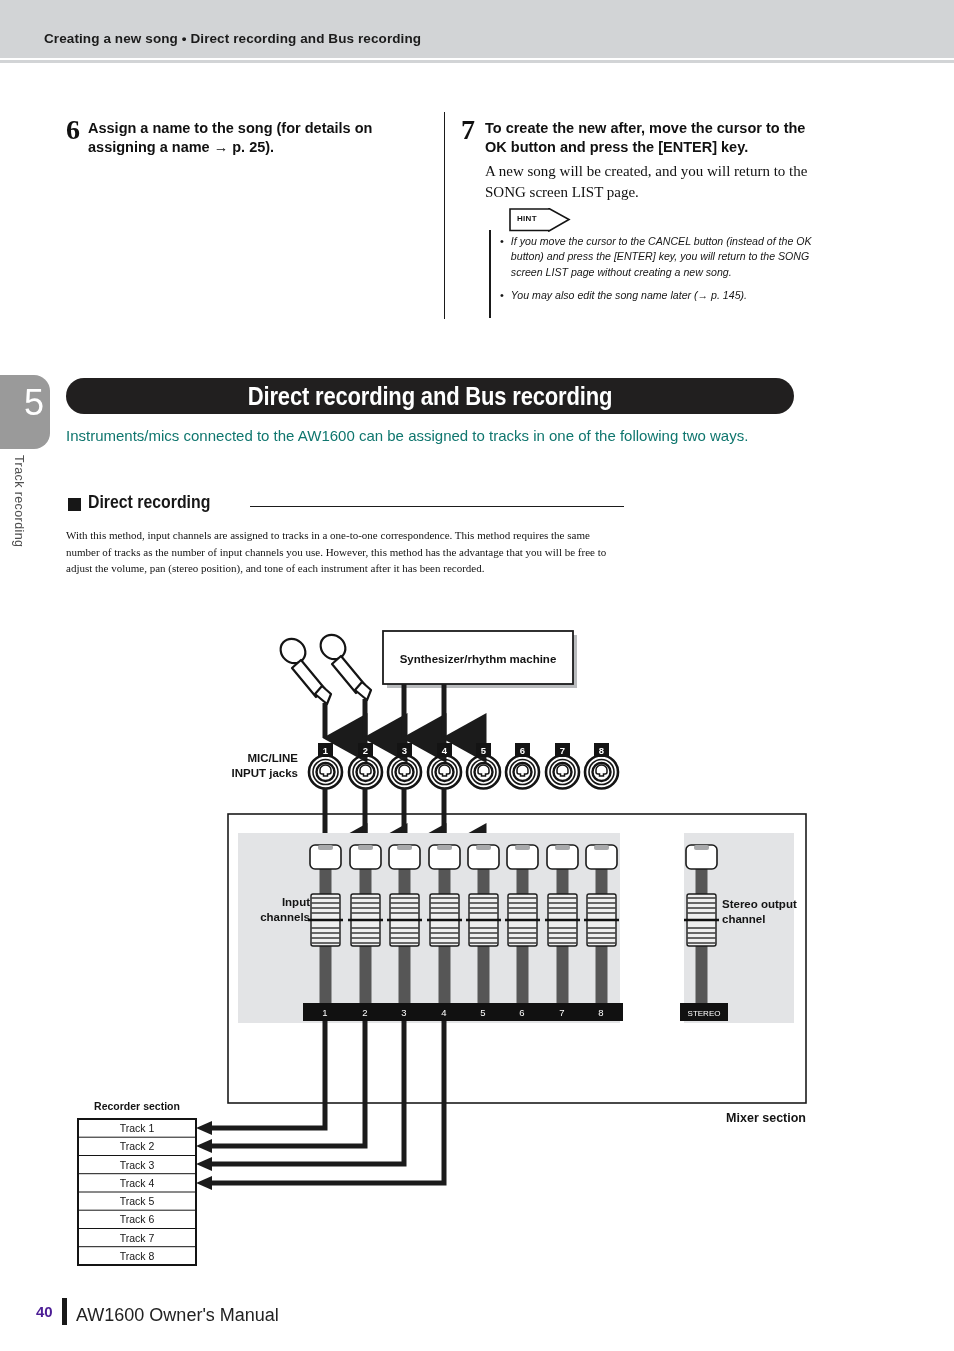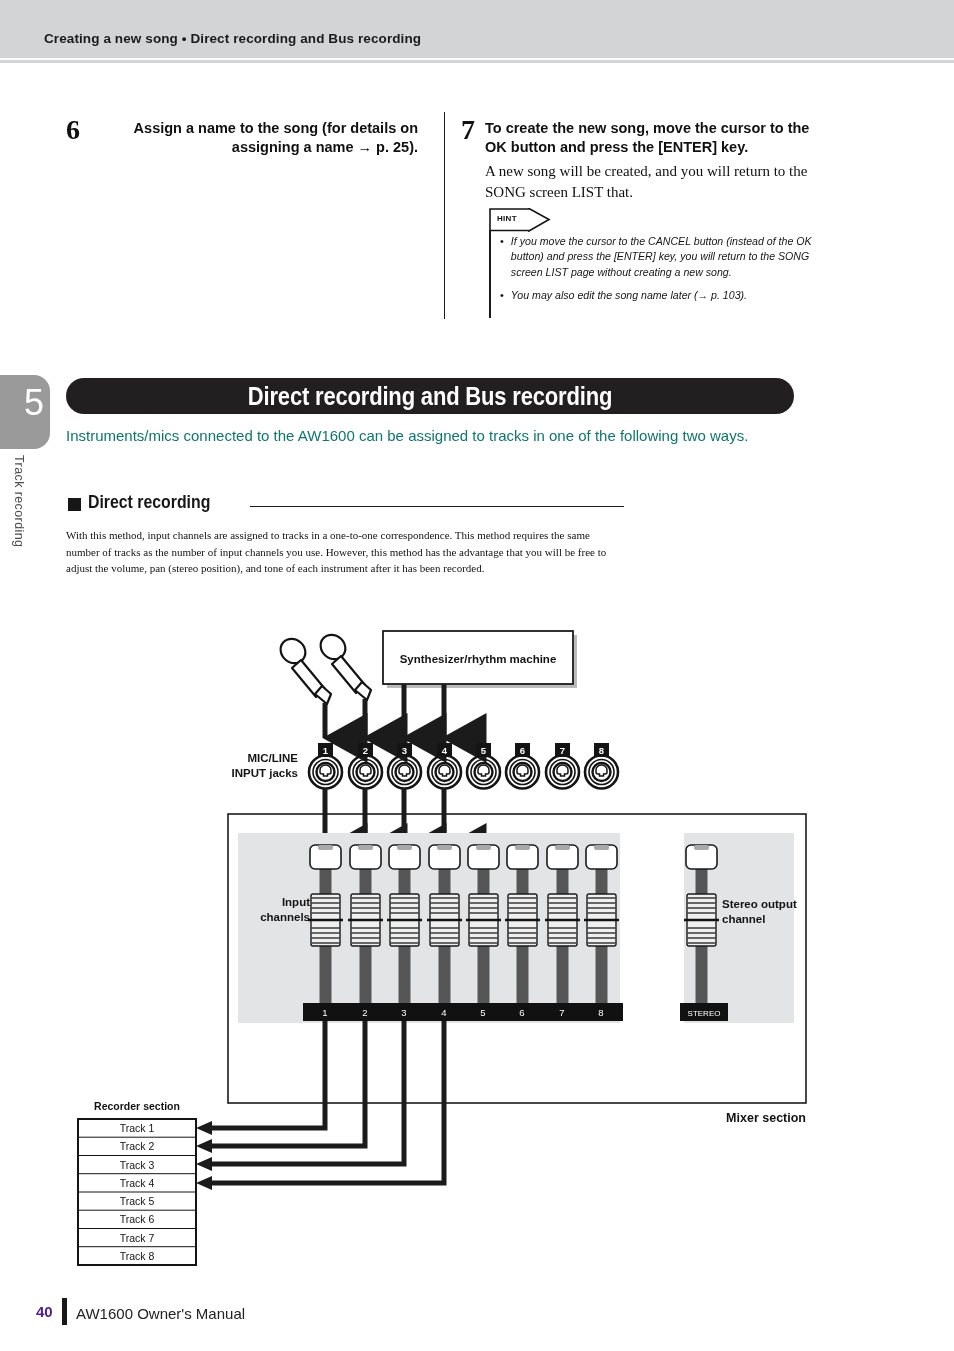--- a/index.html
+++ b/index.html
@@ -33,32 +33,32 @@
     line-height:1;
   }
   .step-head{
     font-size:14.5px;font-weight:bold;line-height:1.32;color:#111;
   }
   .step-body{
     font-family:"Liberation Serif", serif;
     font-size:15px;line-height:1.42;color:#111;
   }
   #step6-num{left:66px;top:116px;}
-  #step6-head{left:88px;top:119px;width:330px;text-align:right;}
+  #step6-head{left:88px;top:119px;width:330px;}
   #step7-num{left:461px;top:116px;}
   #step7-head{left:485px;top:119px;width:340px;}
   #step7-body{left:485px;top:161px;width:345px;}
 
   #step-divider{
     left:444px;top:112px;width:1px;height:207px;background:#1a1a1a;
   }
 
   
   #hint-wrap{left:489px;top:208px;width:340px;}
-  #hint-badge{position:relative;width:62px;height:24px;}
+  #hint-badge{position:relative;width:62px;height:24px;margin-left:20px;}
   #hint-badge svg{display:block;}
   #hint-label{
     position:absolute;left:8px;top:6px;
     font-size:8px;font-weight:bold;letter-spacing:.3px;color:#111;
   }
   #hint-rail{
     left:489px;top:230px;width:2px;height:88px;background:#1a1a1a;
   }
   #hint-list{left:500px;top:234px;width:325px;}
   .hint-item{
@@ -121,55 +121,55 @@
   
   #diagram{left:0;top:620px;width:948px;height:660px;}
   #diagram svg{display:block;}
 
   
   #footer-page{
     left:36px;top:1303px;
     font-size:15px;font-weight:bold;color:#4c1d95;
   }
   #footer-bar{left:62px;top:1298px;width:5px;height:27px;background:#191919;}
-  #footer-text{left:76px;top:1305px;font-size:15px;color:#222;}
+  #footer-text{left:76px;top:1305px;font-size:18px;color:#222;}
 </style>
 </head>
 <body>
 
 <div class="abs" id="header-band"></div>
 <div class="abs" id="header-rule"></div>
 <div class="abs" id="header-text">Creating a new song  •  Direct recording and Bus recording</div>
 
 <div class="abs step-num" id="step6-num">6</div>
 <div class="abs step-head" id="step6-head">Assign a name to the song (for details on assigning a name → p. 25).</div>
 
 <div class="abs" id="step-divider"></div>
 
 <div class="abs step-num" id="step7-num">7</div>
-<div class="abs step-head" id="step7-head">To create the new song, move the cursor to the OK button and press the [ENTER] key.</div>
-<div class="abs step-body" id="step7-body">A new song will be created, and you will return to the SONG screen LIST that.</div>
+<div class="abs step-head" id="step7-head">To create the new after, move the cursor to the OK button and press the [ENTER] key.</div>
+<div class="abs step-body" id="step7-body">A new song will be created, and you will return to the SONG screen LIST page.</div>
 
 <div class="abs" id="hint-wrap">
   <div id="hint-badge">
     <svg width="62" height="24" viewBox="0 0 62 24">
       <path d="M1,1 L40,1 L40,0.5 L60,11.5 L40,23 L40,22.5 L1,22.5 Z" fill="#ffffff" stroke="#141414" stroke-width="1.6" stroke-linejoin="miter"></path>
     </svg>
     <span id="hint-label">HINT</span>
   </div>
 </div>
 <div class="abs" id="hint-rail"></div>
 <div class="abs" id="hint-list">
   <div class="hint-item">
     <span class="hint-bullet">•</span>
     <span>If you move the cursor to the CANCEL button (instead of the OK button) and press the [ENTER] key, you will return to the SONG screen LIST page without creating a new song.</span>
   </div>
   <div class="hint-item">
     <span class="hint-bullet">•</span>
-    <span>You may also edit the song name later (→ p. 103).</span>
+    <span>You may also edit the song name later (→ p. 145).</span>
   </div>
 </div>
 
 <div class="abs" id="chapter-tab"></div>
 <div class="abs" id="chapter-num">5</div>
 <div class="abs" id="chapter-vtext">Track recording</div>
 
 <div class="abs" id="banner"></div>
 <div class="abs" id="banner-title">Direct recording and Bus recording</div>
 

